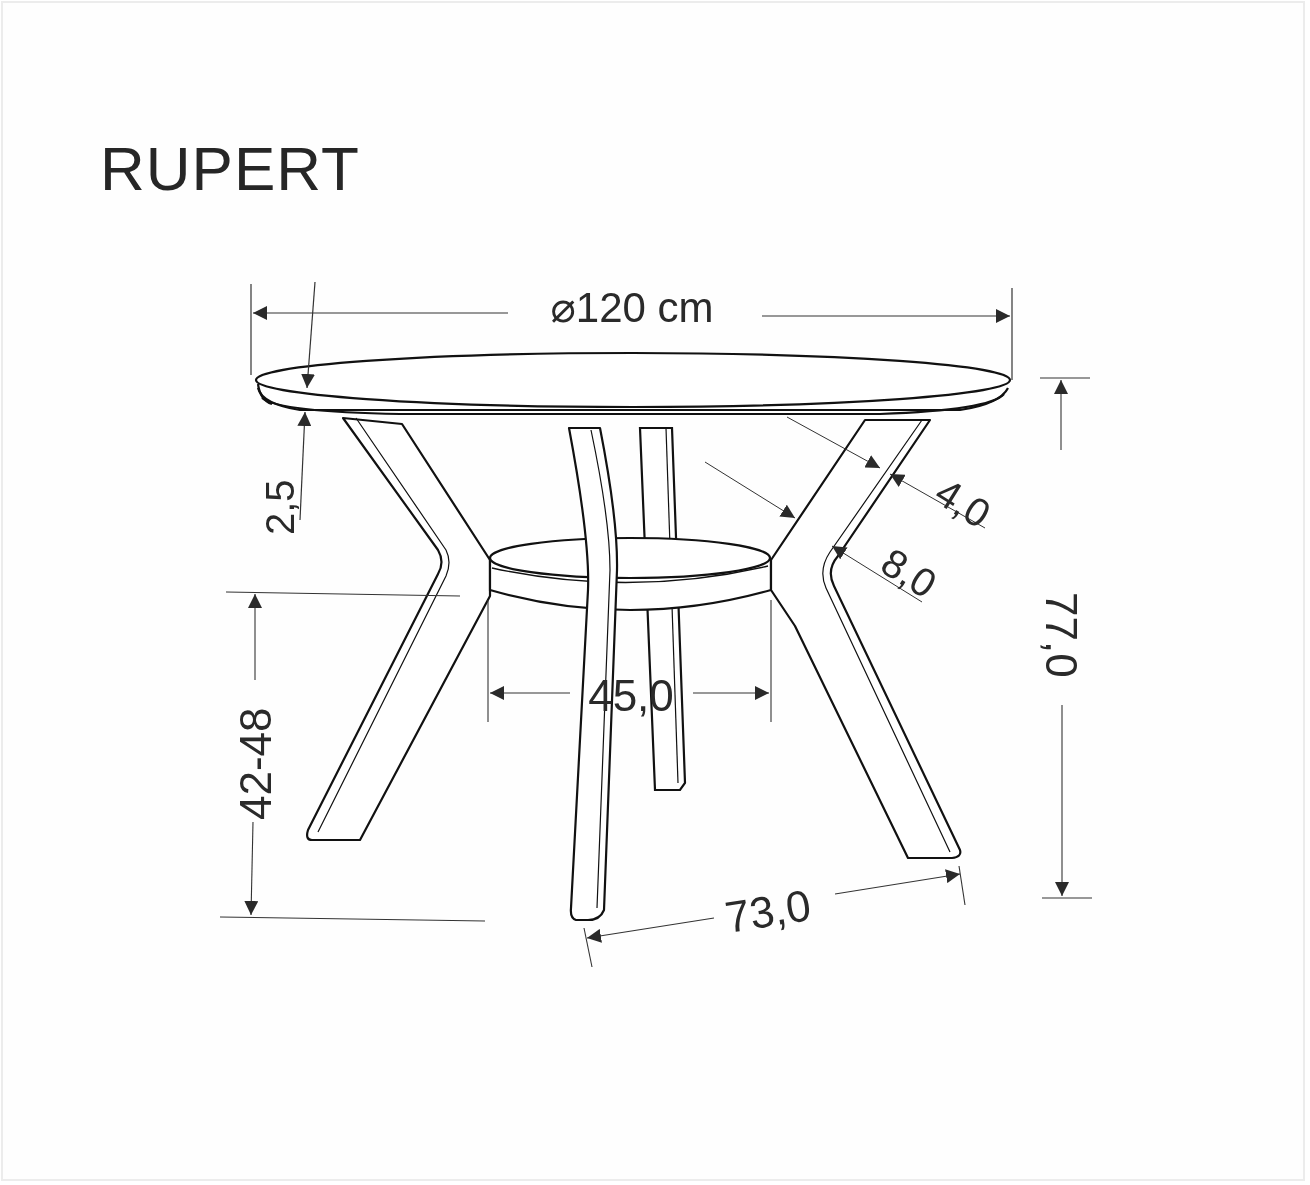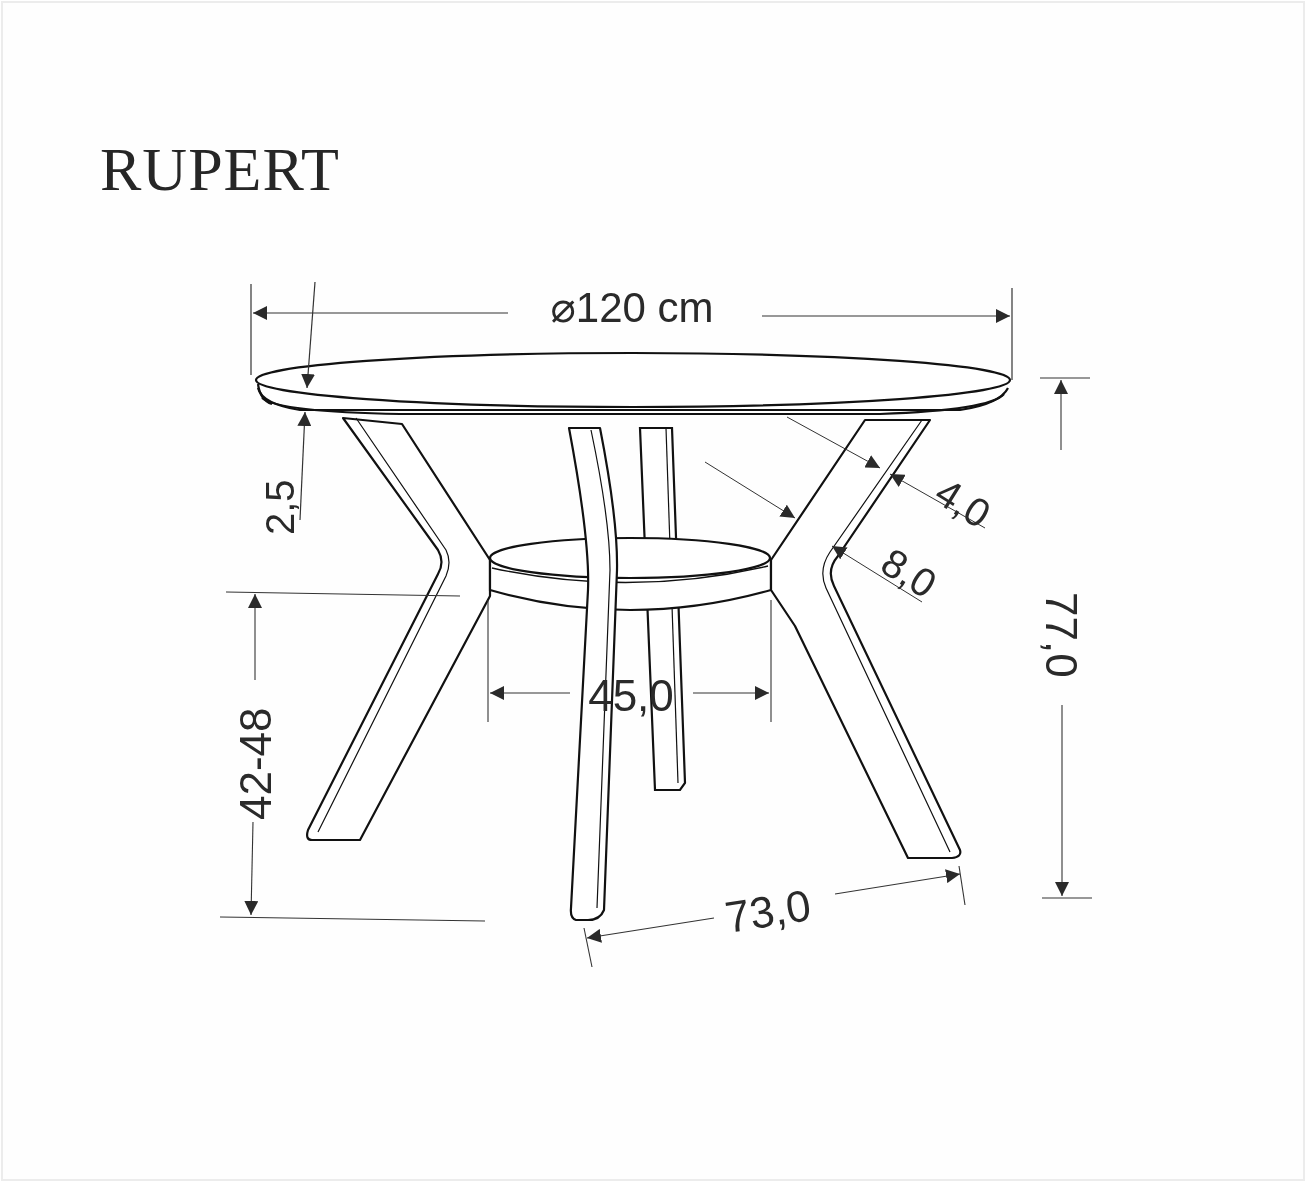--- a/index.html
+++ b/index.html
@@ -1,18 +1,18 @@
 <!DOCTYPE html>
 <html><head>
 <meta charset="utf-8">
 <style>
   html, body { margin: 0; padding: 0; background: #ffffff; }
   body { width: 1310px; height: 1185px; position: relative; overflow: hidden; font-family: "Liberation Sans", sans-serif; }
   .frame { position: absolute; left: 1px; top: 1px; width: 1304px; height: 1180px; border: 2px solid #ececec; box-sizing: border-box; background: #fefefe; }
-  .title { position: absolute; left: 100px; top: 138px; font-size: 62px; color: #262626; letter-spacing: 1px; line-height: 1; font-family: Liberation Serif, serif; }
+  .title { position: absolute; left: 100px; top: 138px; font-size: 62px; color: #262626; letter-spacing: 1px; line-height: 1; }
   svg { position: absolute; left: 0; top: 0; }
   .dim { font-family: "Liberation Sans", sans-serif; fill: #2a2a2a; }
 </style>
 </head>
 <body>
 
 <div class="frame"></div>
 <div class="title">RUPERT</div>
 
 <svg width="1310" height="1185" viewBox="0 0 1310 1185">

